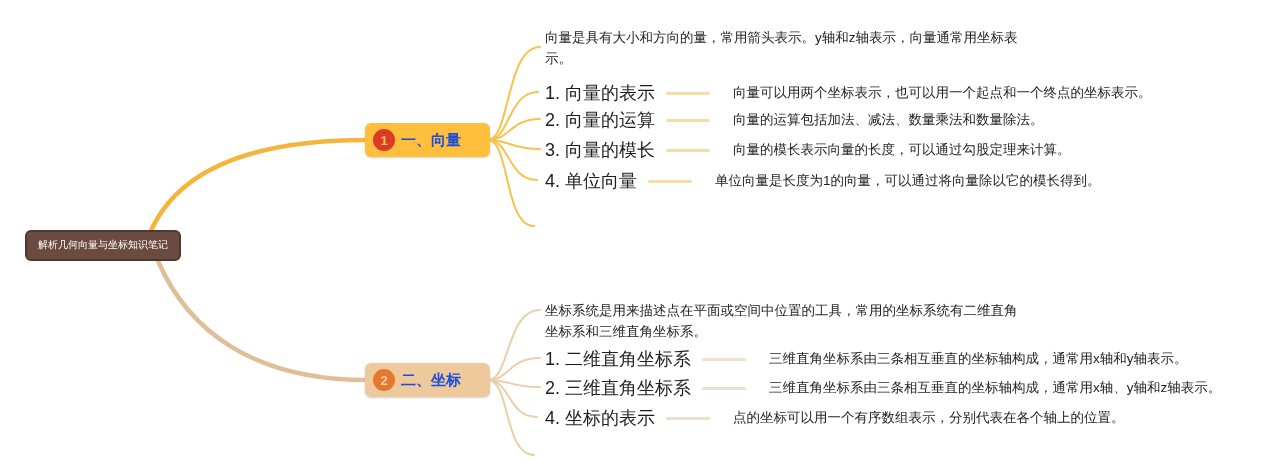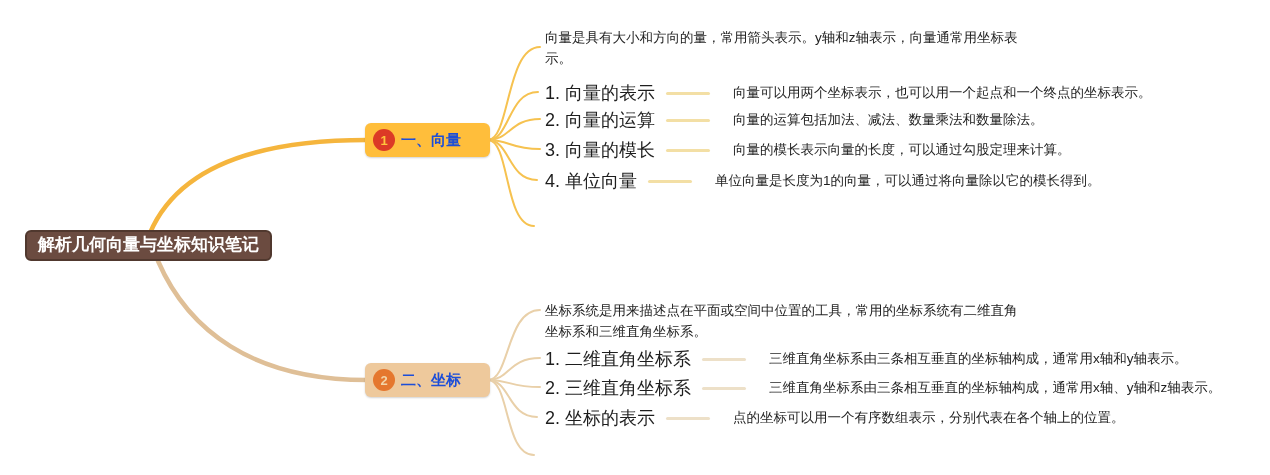--- a/index.html
+++ b/index.html
@@ -19,22 +19,22 @@
   }
   .root-node {
     position: absolute;
     left: 25px; top: 230px;
     height: 31px;
     box-sizing: border-box;
     background: #6B4B40;
     border: 2px solid #50382E;
     border-radius: 6px;
     color: #ffffff;
-    font-size: 17px;
-    font-weight: bold;
+    font-size: 10px;
+    font-weight: normal;
     line-height: 26px;
     padding: 0 11px;
     white-space: nowrap;
     z-index: 2;
     cursor: default;
   }
   .branch-node {
     position: absolute;
     left: 365px;
     width: 125px; height: 34px;
@@ -166,18 +166,18 @@
     <span class="item-label">1. 二维直角坐标系</span>
     <span class="item-connector c2"></span>
     <span class="item-desc">三维直角坐标系由三条相互垂直的坐标轴构成，通常用x轴和y轴表示。</span>
   </div>
   <div class="item-row" style="top:378px">
     <span class="item-label">2. 三维直角坐标系</span>
     <span class="item-connector c2"></span>
     <span class="item-desc">三维直角坐标系由三条相互垂直的坐标轴构成，通常用x轴、y轴和z轴表示。</span>
   </div>
   <div class="item-row" style="top:408px">
-    <span class="item-label">2. 坐标的表示</span>
+    <span class="item-label">4. 坐标的表示</span>
     <span class="item-connector c2"></span>
     <span class="item-desc">点的坐标可以用一个有序数组表示，分别代表在各个轴上的位置。</span>
   </div>
 
 </div>
 
 </body></html>

